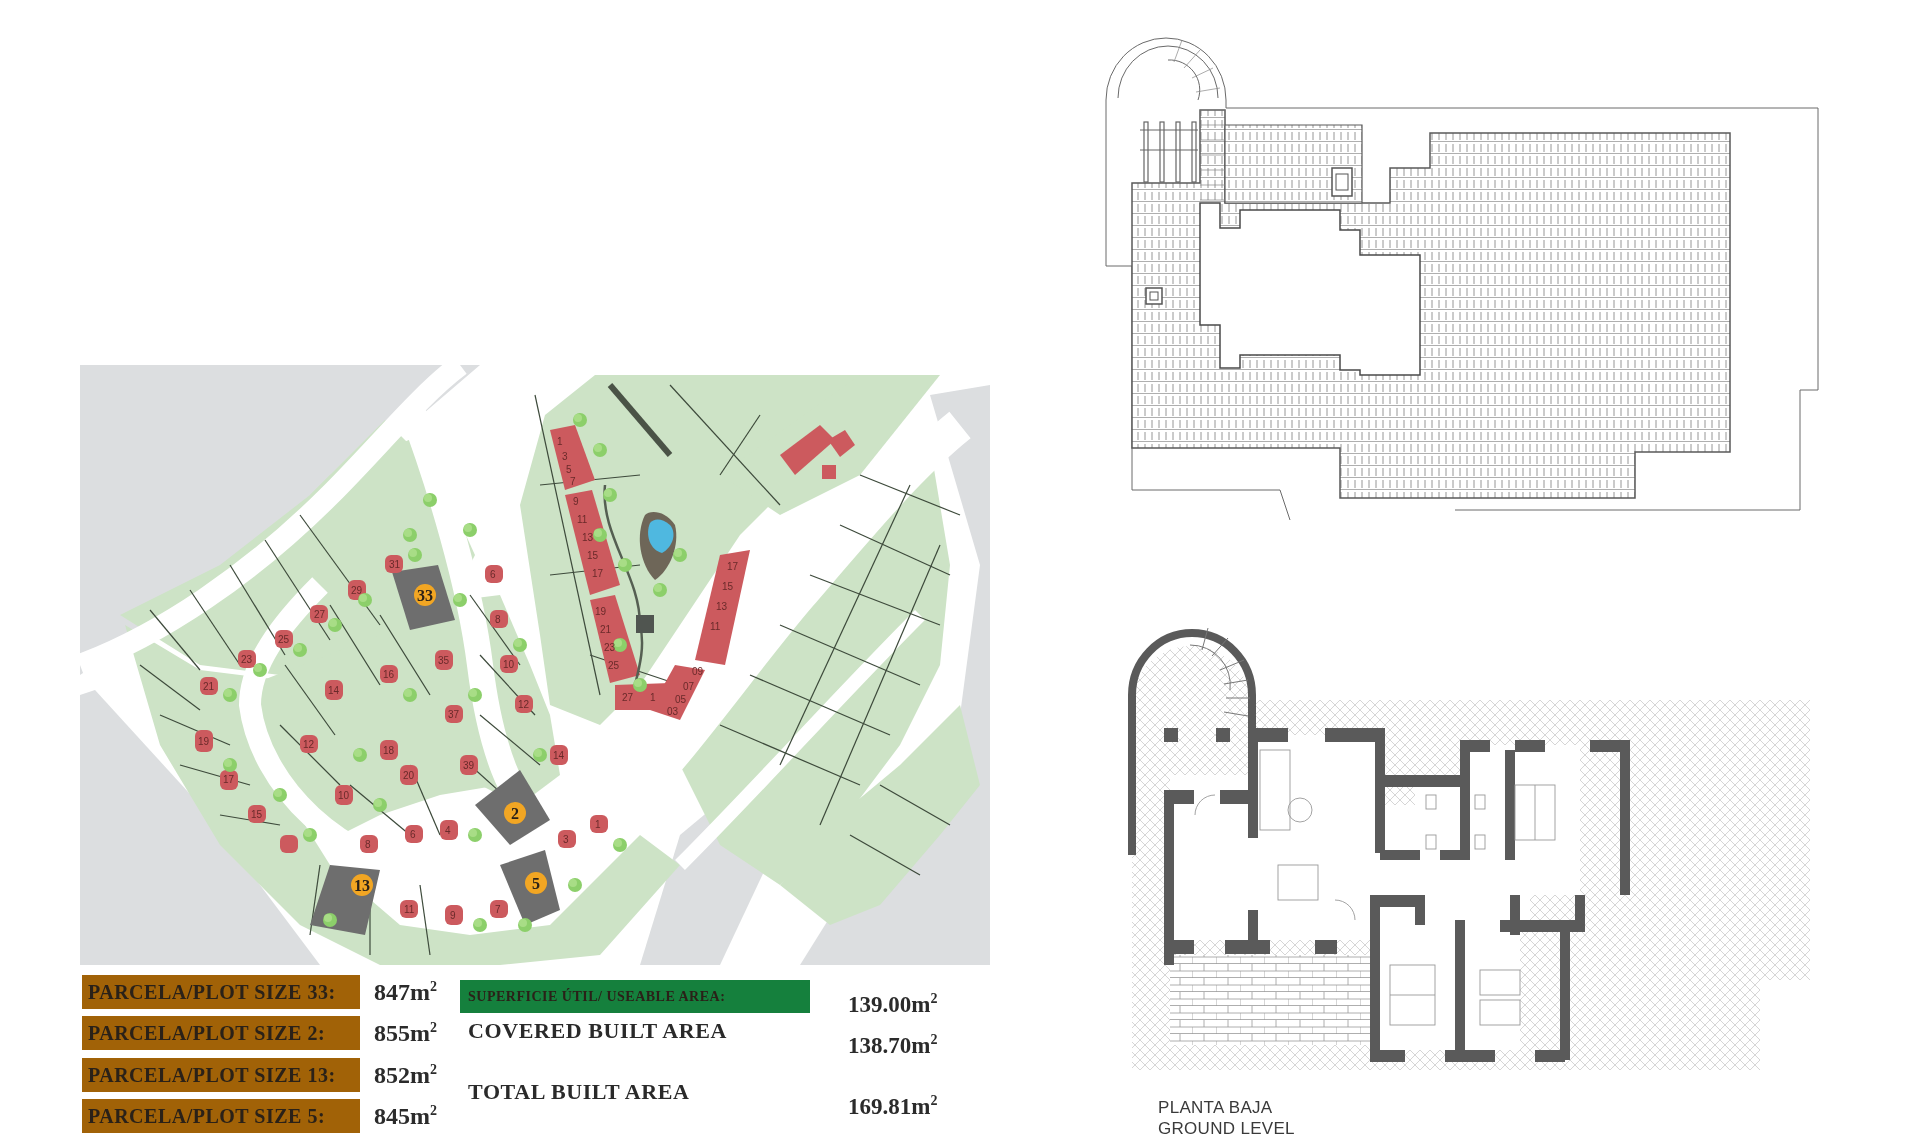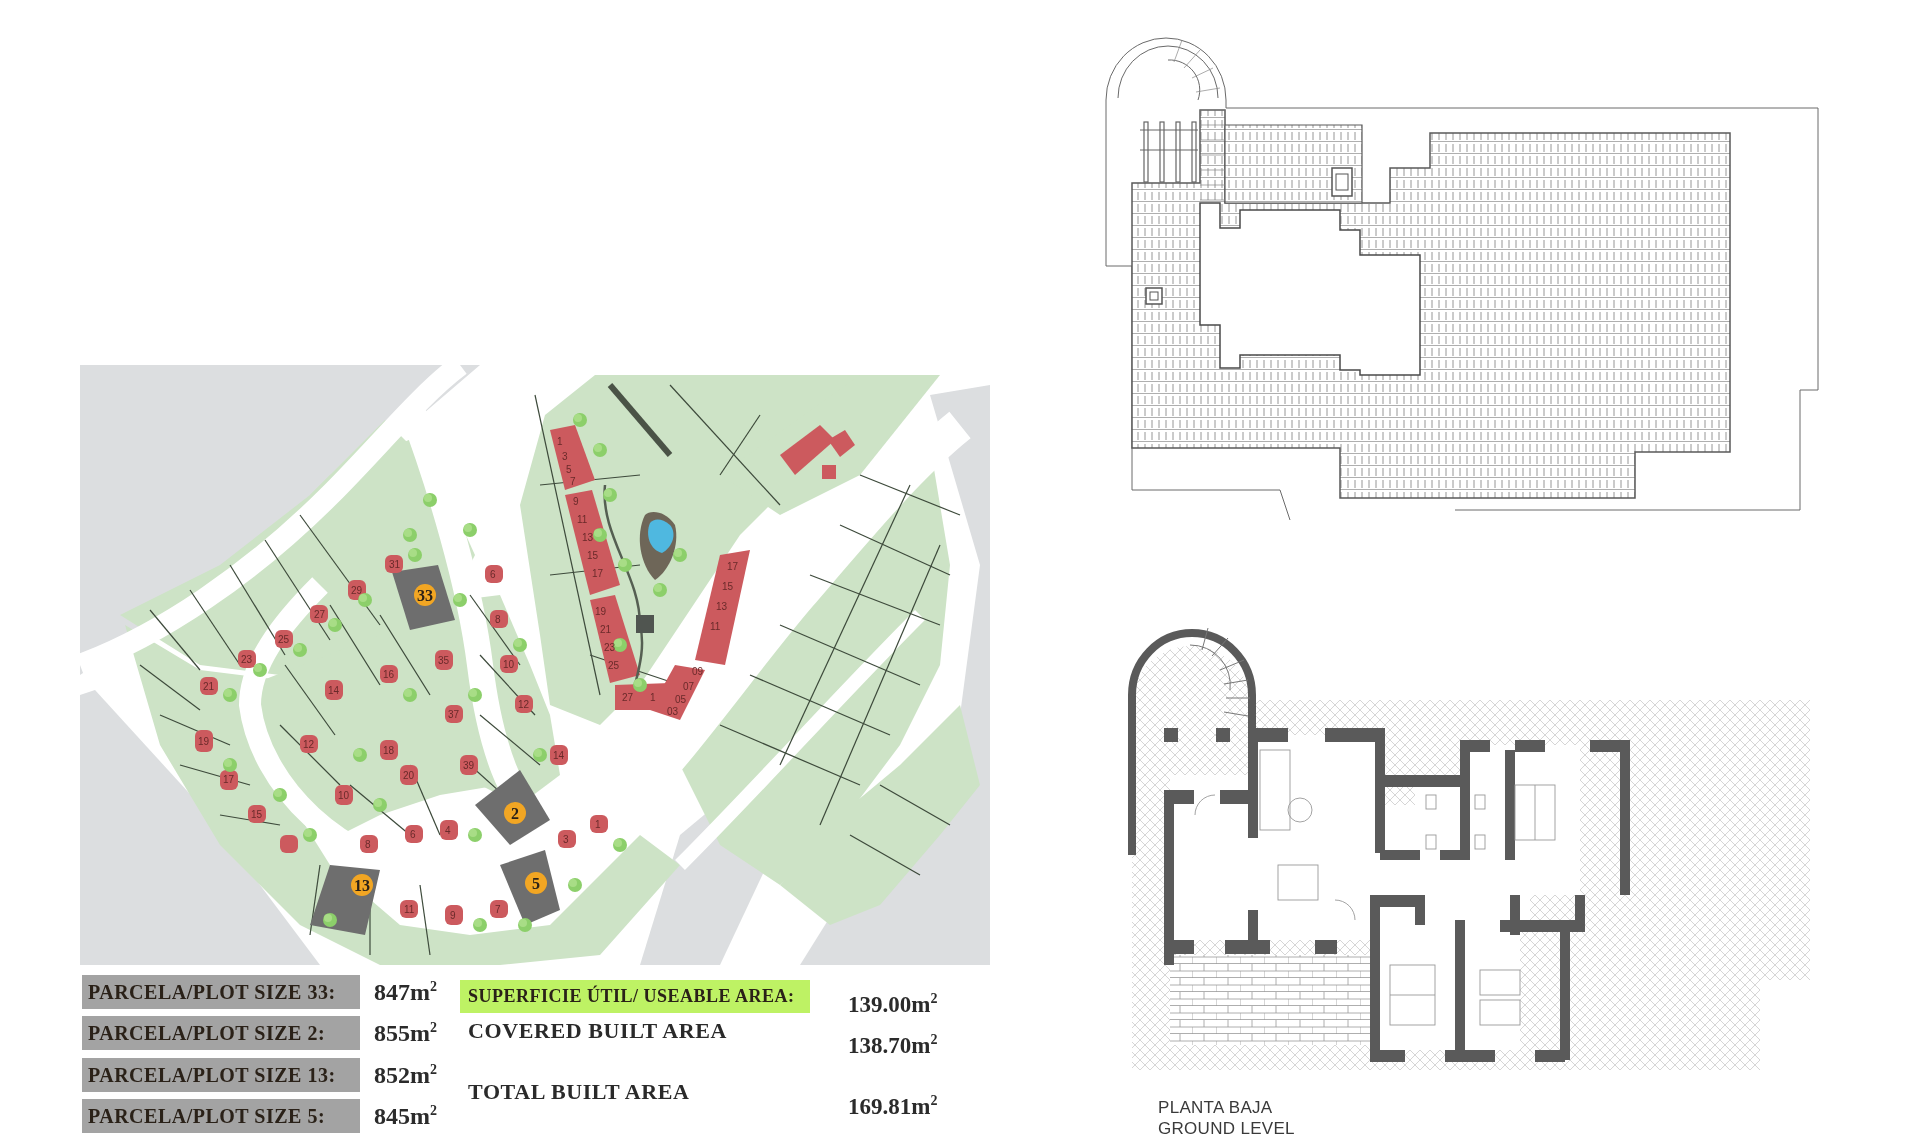--- a/index.html
+++ b/index.html
@@ -2,24 +2,24 @@
 <html><head>
 <meta charset="utf-8">
 <style>
   html,body{margin:0;padding:0;background:#ffffff;}
   body{width:1920px;height:1140px;position:relative;overflow:hidden;font-family:"Liberation Serif",serif;}
   .abs{position:absolute;}
   #siteplan{left:80px;top:365px;width:910px;height:600px;}
   #roofplan{left:1100px;top:10px;width:720px;height:510px;}
   #groundplan{left:1120px;top:600px;width:700px;height:470px;}
   .plot-row{position:absolute;left:82px;height:34px;display:flex;align-items:center;}
-  .plot-label{background:#a3a3a3;color:#2a2118;font-weight:bold;font-size:20px;letter-spacing:0.5px;height:34px;line-height:34px;padding:0 6px;width:278px;box-sizing:border-box;white-space:nowrap;}
+  .plot-label{background:#a16207;color:#2a2118;font-weight:bold;font-size:20px;letter-spacing:0.5px;height:34px;line-height:34px;padding:0 6px;width:278px;box-sizing:border-box;white-space:nowrap;}
   .plot-value{color:#2b2b2b;font-weight:bold;font-size:24px;margin-left:14px;white-space:nowrap;}
   .area-row{position:absolute;left:460px;}
-  .area-label{background:#bef264;color:#2a2118;font-weight:bold;font-size:18px;letter-spacing:0.5px;height:33px;line-height:33px;padding:0 8px;width:350px;box-sizing:border-box;white-space:nowrap;}
+  .area-label{background:#15803d;color:#2a2118;font-weight:bold;font-size:14px;letter-spacing:0.5px;height:33px;line-height:33px;padding:0 8px;width:350px;box-sizing:border-box;white-space:nowrap;}
   .area-value{position:absolute;left:388px;top:0;line-height:33px;color:#2b2b2b;font-weight:bold;font-size:23px;white-space:nowrap;margin-top:8px;}
   .area-sub{color:#2a2a2a;font-weight:bold;font-size:22px;letter-spacing:0.6px;padding-left:8px;line-height:20px;white-space:nowrap;text-align:right;}
   .sup{font-size:14px;vertical-align:super;line-height:0;}
   .planta{left:1158px;top:1097px;font-family:"Liberation Sans",sans-serif;font-size:17px;color:#3a3a3a;line-height:21px;letter-spacing:0.3px;}
   .badge-text{font-family:"Liberation Serif",serif;font-weight:bold;font-size:16px;fill:#2a2118;}
   .lot-num{font-family:"Liberation Sans",sans-serif;font-size:10px;fill:#6a2a2a;}
 </style>
 </head>
 <body>
 

